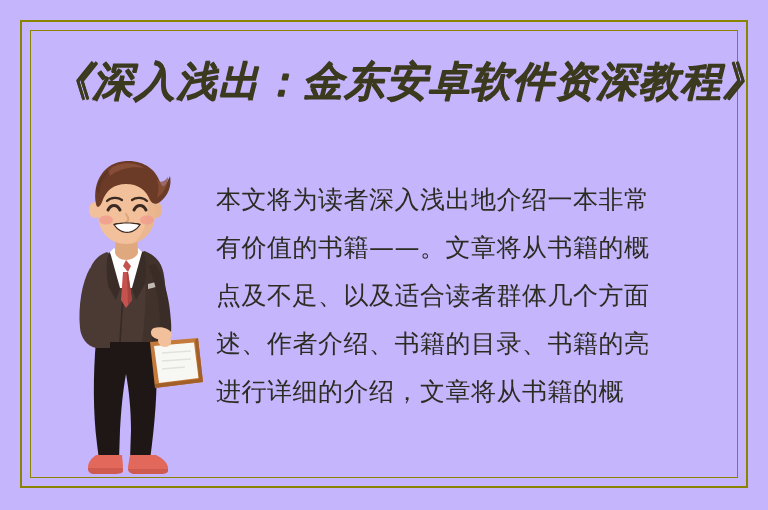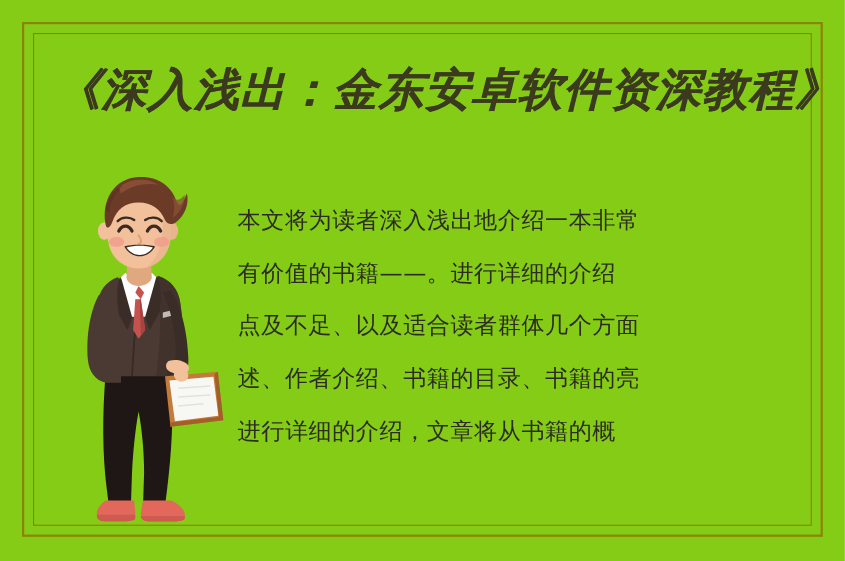--- a/index.html
+++ b/index.html
@@ -10,21 +10,21 @@
     width: 768px;
     height: 510px;
     overflow: hidden;
     font-family: "Liberation Sans", sans-serif;
   }
 
   #poster {
     position: relative;
     width: 768px;
     height: 510px;
-    background: #84cc16;
+    background: #c4b5fd;
     overflow: hidden;
   }
 
   
   .frame-outer {
     position: absolute;
     left: 20px;
     top: 20px;
     right: 20px;
     bottom: 22px;
@@ -61,21 +61,21 @@
     text-shadow: 0.6px 0.6px 0 #3b3a1e;
   }
 
   
   .body-text {
     position: absolute;
     left: 216px;
     top: 176px;
     width: 504px;
     font-family: "DejaVu Sans", "Liberation Sans", sans-serif;
-    font-size: 21px;
+    font-size: 25px;
     line-height: 48px;
     letter-spacing: 0.5px;
     color: #2c2c23;
     text-align: justify;
     text-justify: inter-character;
   }
   .body-text p {
     margin: 0;
   }
 
@@ -98,21 +98,21 @@
 
 <div id="poster">
 
   <div class="frame-outer"></div>
   <div class="frame-inner"></div>
 
   <div class="title">《深入浅出：金东安卓软件资深教程》</div>
 
   <div class="body-text">
     <p>本文将为读者深入浅出地介绍一本非常</p>
-    <p>有价值的书籍——。进行详细的介绍</p>
+    <p>有价值的书籍——。文章将从书籍的概</p>
     <p>点及不足、以及适合读者群体几个方面</p>
     <p>述、作者介绍、书籍的目录、书籍的亮</p>
     <p>进行详细的介绍，文章将从书籍的概</p>
   </div>
 
   <div class="character">
     <svg viewBox="0 0 170 330" xmlns="http://www.w3.org/2000/svg">
 
       <g>
         <path d="M44 180 L104 180 C106 218 104 252 100 284 L98 300 L78 300 L79 270 C79 250 77 230 74 214 C71 230 69 250 68 270 L67 300 L47 300 L45 284 C41 252 41 216 44 180 Z" fill="#1F1715"></path>

